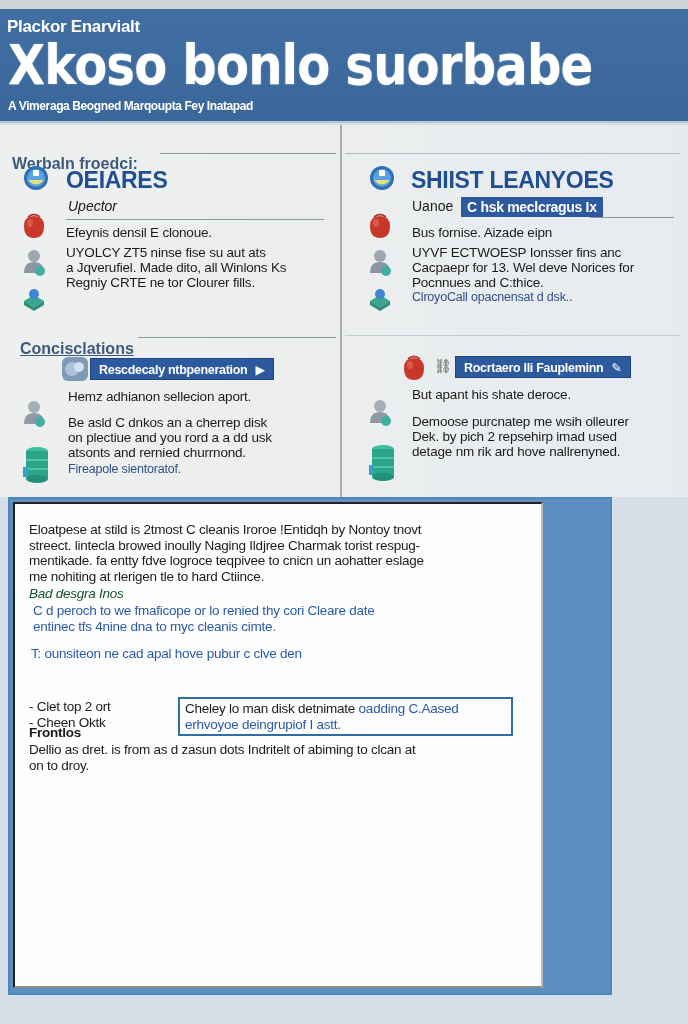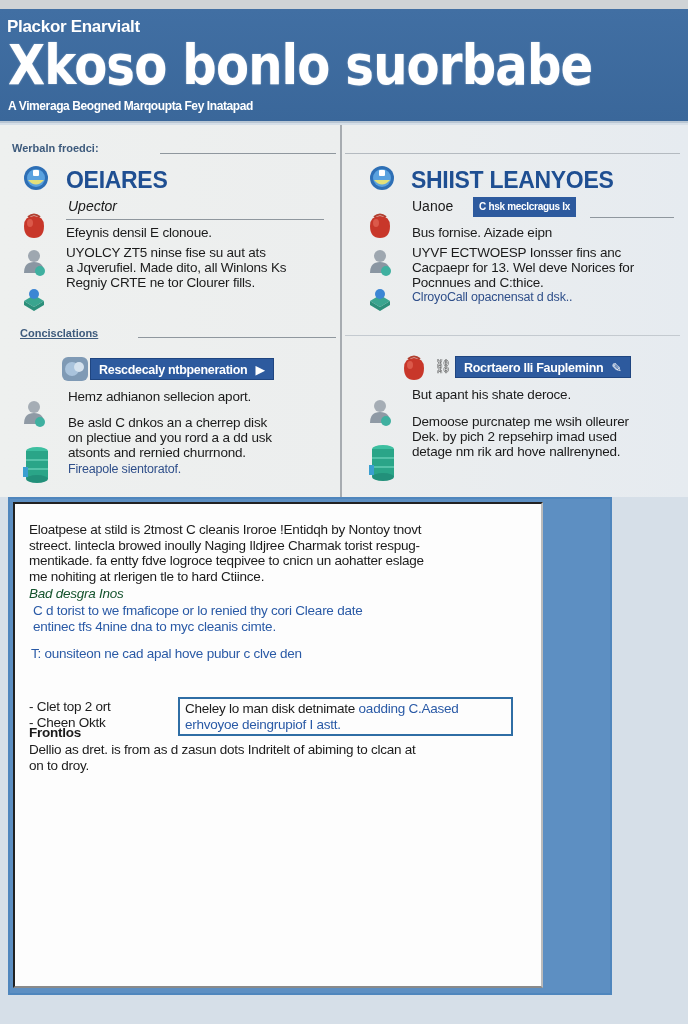--- a/index.html
+++ b/index.html
@@ -39,21 +39,21 @@
 
   .panel {
     position: absolute; left: 0; top: 125px; width: 688px; height: 372px;
     background: linear-gradient(90deg, #eef0ef 0%, #eceeee 50%, #e6ebf0 100%);
   }
   .col-divider {
     position: absolute; left: 340px; top: 0; width: 2px; height: 372px;
     background: #a7acb1;
   }
   .section-title {
-    position: absolute; font-size: 11px; font-weight: bold; color: #3d5a7c;
+    position: absolute; font-size: 16px; font-weight: bold; color: #3d5a7c; margin-top: 13px;
   }
   .rule {
     position: absolute; height: 1px; background: #8f979e;
   }
   .col-heading {
     position: absolute; font-size: 23px; font-weight: bold; color: #1f4f92;
     letter-spacing: -0.3px;
   }
   .sub-label { position: absolute; font-size: 14px; color: #1b1b1b; }
   .body-text {
@@ -65,22 +65,22 @@
   }
   .hl-button {
     position: absolute; height: 22px; background: #2d5a9e; color: #fff;
     font-size: 12.5px; font-weight: bold; line-height: 22px;
     padding: 0 8px; border: 1px solid #1f4580; letter-spacing: -0.3px;
     cursor: pointer; white-space: nowrap;
   }
   .hl-button .arrow { margin-left: 8px; }
   .hl-inline {
     position: absolute; height: 20px; background: #2d5a9e; color: #fff;
-    font-size: 10px; font-weight: bold; line-height: 20px; padding: 0 6px;
-    letter-spacing: -0.3px; cursor: pointer; white-space: nowrap; margin-left: 12px;
+    font-size: 14px; font-weight: bold; line-height: 20px; padding: 0 6px;
+    letter-spacing: -0.3px; cursor: pointer; white-space: nowrap;
   }
 
   .icon { position: absolute; width: 28px; height: 30px; }
 
   
   .doc-frame {
     position: absolute; left: 8px; top: 497px; width: 604px; height: 498px;
     background: #5d8fc2;
     border: 2px solid #4f86bd;
   }
@@ -249,21 +249,21 @@
 <div class="doc-frame">
   <div class="doc">
     <div class="t" style="left:14px;top:18px;">
       <div>Eloatpese at stild is 2tmost C cleanis Iroroe !Entidqh by Nontoy tnovt</div>
       <div>streect. lintecla browed inoully Naging Ildjree Charmak torist respug-</div>
       <div>mentikade. fa entty fdve logroce teqpivee to cnicn un aohatter eslage</div>
       <div>me nohiting at rlerigen tle to hard Ctiince.</div>
     </div>
     <div class="t muted" style="left:14px;top:82px;">Bad desgra Inos</div>
     <div class="t blue" style="left:18px;top:99px;">
-      <div>C d torist to we fmaficope or lo renied thy cori Cleare date</div>
+      <div>C d peroch to we fmaficope or lo renied thy cori Cleare date</div>
       <div>entinec tfs 4nine dna to myc cleanis cimte.</div>
     </div>
     <div class="t blue" style="left:16px;top:142px;">T: ounsiteon ne cad apal hove pubur c clve den</div>
     <div class="t bold" style="left:14px;top:173px;">Frontlos</div>
     <div class="t" style="left:14px;top:195px;">
       <div>- Clet top 2 ort</div>
       <div>- Cheen Oktk</div>
     </div>
     <div class="callout" style="left:163px;top:193px;width:335px;">
       <div><span>Cheley lo man disk detnimate</span> <span class="blue">oadding C.Aased</span></div>

